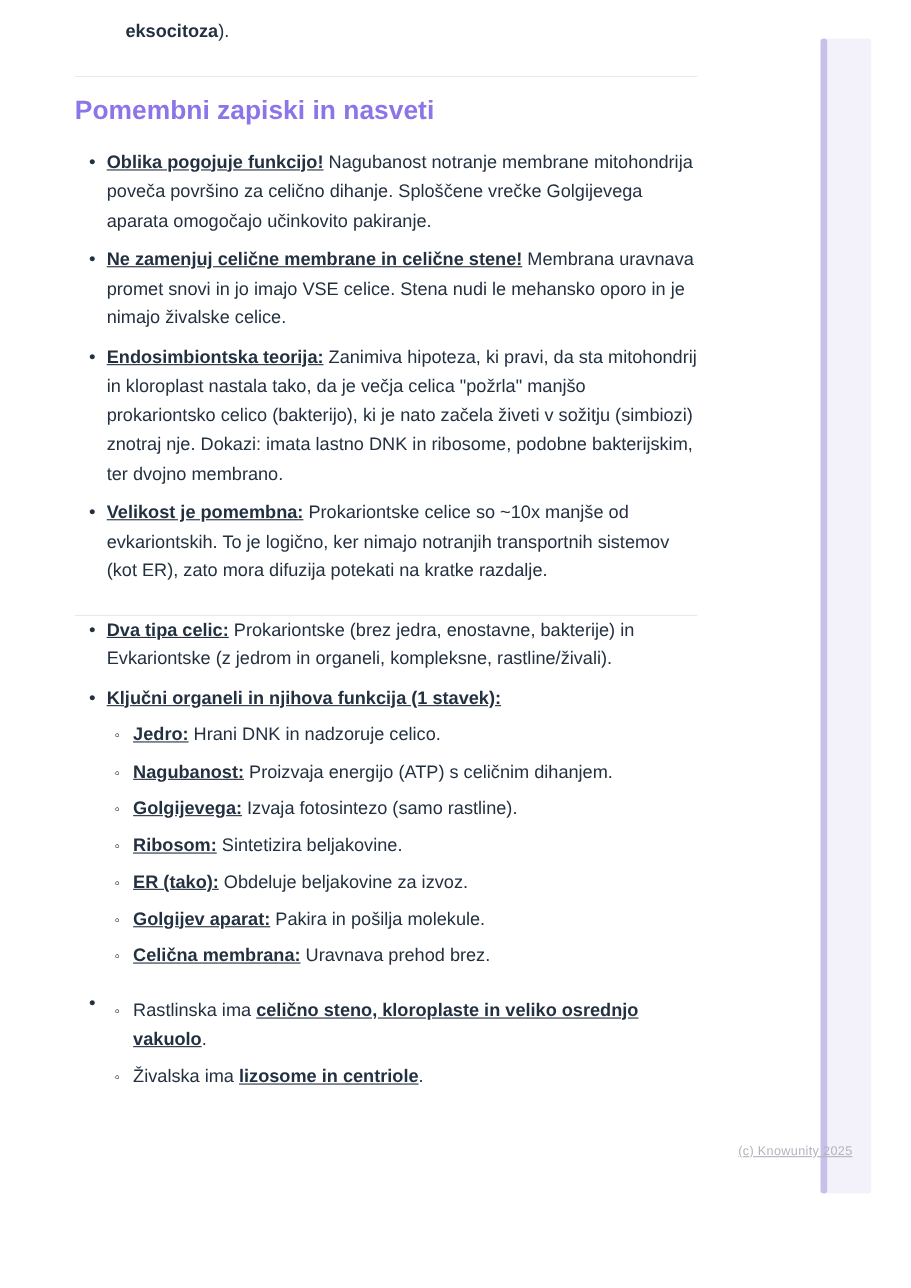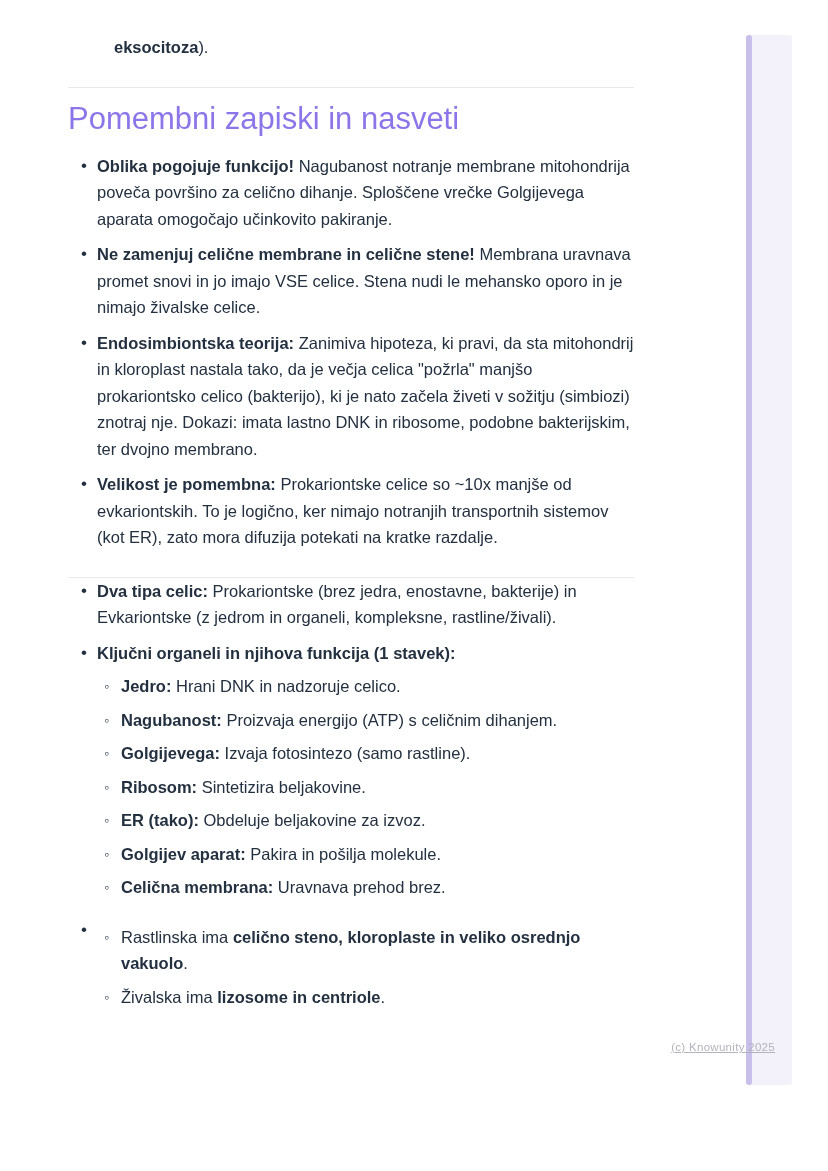--- a/index.html
+++ b/index.html
@@ -7,31 +7,31 @@
     --text:#233040;
     --muted:#b3b3bd;
     --divider:#e8e8ee;
     --panel-bg:#f3f1fa;
     --panel-edge:#c8c0ea;
   }
   html,body{margin:0;padding:0;background:#ffffff;}
   body{font-family:"Liberation Sans","DejaVu Sans",sans-serif;}
   .page{position:relative;width:828px;height:1171px;background:#ffffff;overflow:hidden;}
   .content{position:absolute;left:68px;top:0;width:566px;}
-  .continuation{margin:34px 0 6px 46px;font-size:16.5px;line-height:26.5px;color:var(--text);}
+  .continuation{margin:16px 0 6px 46px;font-size:16.5px;line-height:26.5px;color:var(--text);}
   .continuation strong{font-weight:700;}
   .divider{height:0;border-top:1px solid var(--divider);margin:26px 0 0 0;}
-  .section-title{font-size:31px;line-height:34px;font-weight:400;color:var(--accent);margin:14px 0 17px 0;}
+  .section-title{font-size:24px;line-height:34px;font-weight:700;color:var(--accent);margin:14px 0 17px 0;}
   .list{margin:0;}
   .li{display:flex;margin:0 0 9px 0;}
   .marker{flex:0 0 29px;box-sizing:border-box;padding-left:13px;color:var(--text);line-height:26.5px;font-size:17px;}
   .li.level2 .marker{flex:0 0 24px;padding-left:7px;font-size:14px;}
   .li-body{flex:1;min-width:0;}
   .li-text{font-size:16.5px;line-height:26.5px;color:var(--text);}
-  .li-text .b{font-weight:700;}
+  .li-text .b{font-weight:700;text-decoration:underline;}
   .sublist{margin-top:7px;}
   .li.level2{margin-bottom:7px;}
   .side-panel{position:absolute;left:746px;top:35px;width:46px;height:1050px;background:var(--panel-bg);border-radius:3px;}
   .side-strip{position:absolute;left:0;top:0;width:6px;height:100%;background:var(--panel-edge);border-radius:3px;}
   .footer{position:absolute;right:53px;top:1040px;font-size:11.5px;line-height:14px;color:var(--muted);letter-spacing:0.3px;text-decoration:underline;}
 </style>
 </head>
 <body>
 
 <div class="page">

